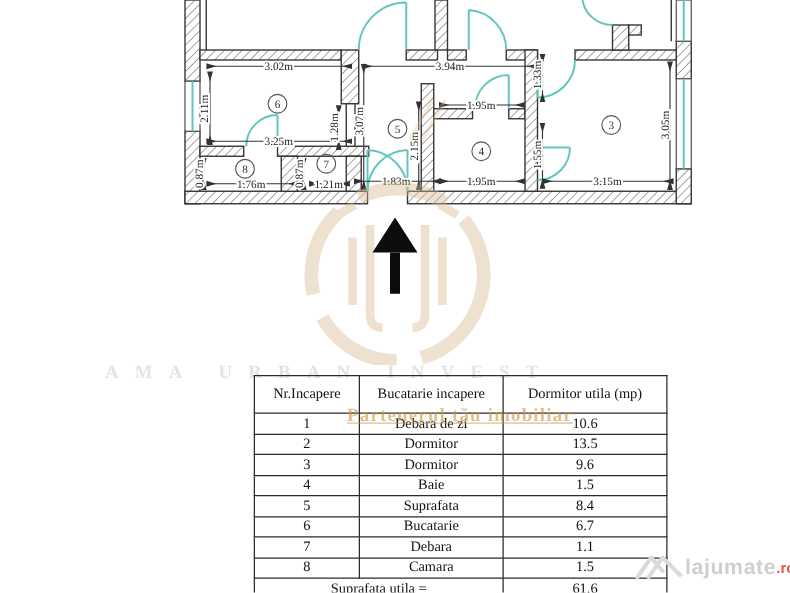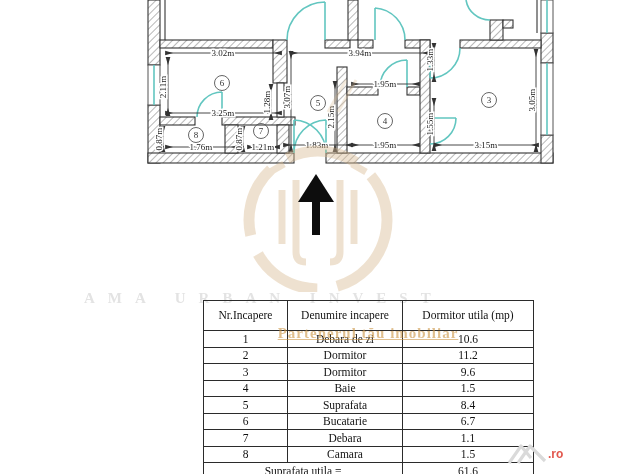--- a/index.html
+++ b/index.html
@@ -198,34 +198,34 @@
 <div class="area-table-wrap">
   <table class="area-table">
     <colgroup>
         <col class="c1">
         <col class="c2">
         <col class="c3">
       </colgroup>
     <thead>
       <tr>
         <th>Nr.Incapere</th>
-        <th>Denumire incapere</th>
+        <th>Bucatarie incapere</th>
         <th>Dormitor utila (mp)</th>
       </tr>
     </thead>
     <tbody>
       <tr>
         <td>1</td>
         <td>Debara de zi</td>
         <td>10.6</td>
       </tr>
       <tr>
         <td>2</td>
         <td>Dormitor</td>
-        <td>11.2</td>
+        <td>13.5</td>
       </tr>
       <tr>
         <td>3</td>
         <td>Dormitor</td>
         <td>9.6</td>
       </tr>
       <tr>
         <td>4</td>
         <td>Baie</td>
         <td>1.5</td>
@@ -255,14 +255,15 @@
         <td>61.6</td>
       </tr>
     </tbody>
   </table>
 </div>
 
 <div class="wm-site">
   <svg width="42" height="26" viewBox="0 0 42 26">
     <path d="M3,22 L15,5 L25,17 M12,22 L24,5 L39,20" fill="none" stroke="#dadada" stroke-width="3.2" stroke-linejoin="round"></path>
   </svg>
+  <span class="site-name">lajumate</span>
     <span class="site-tld">.ro</span>
 </div>
 
 </body></html>

